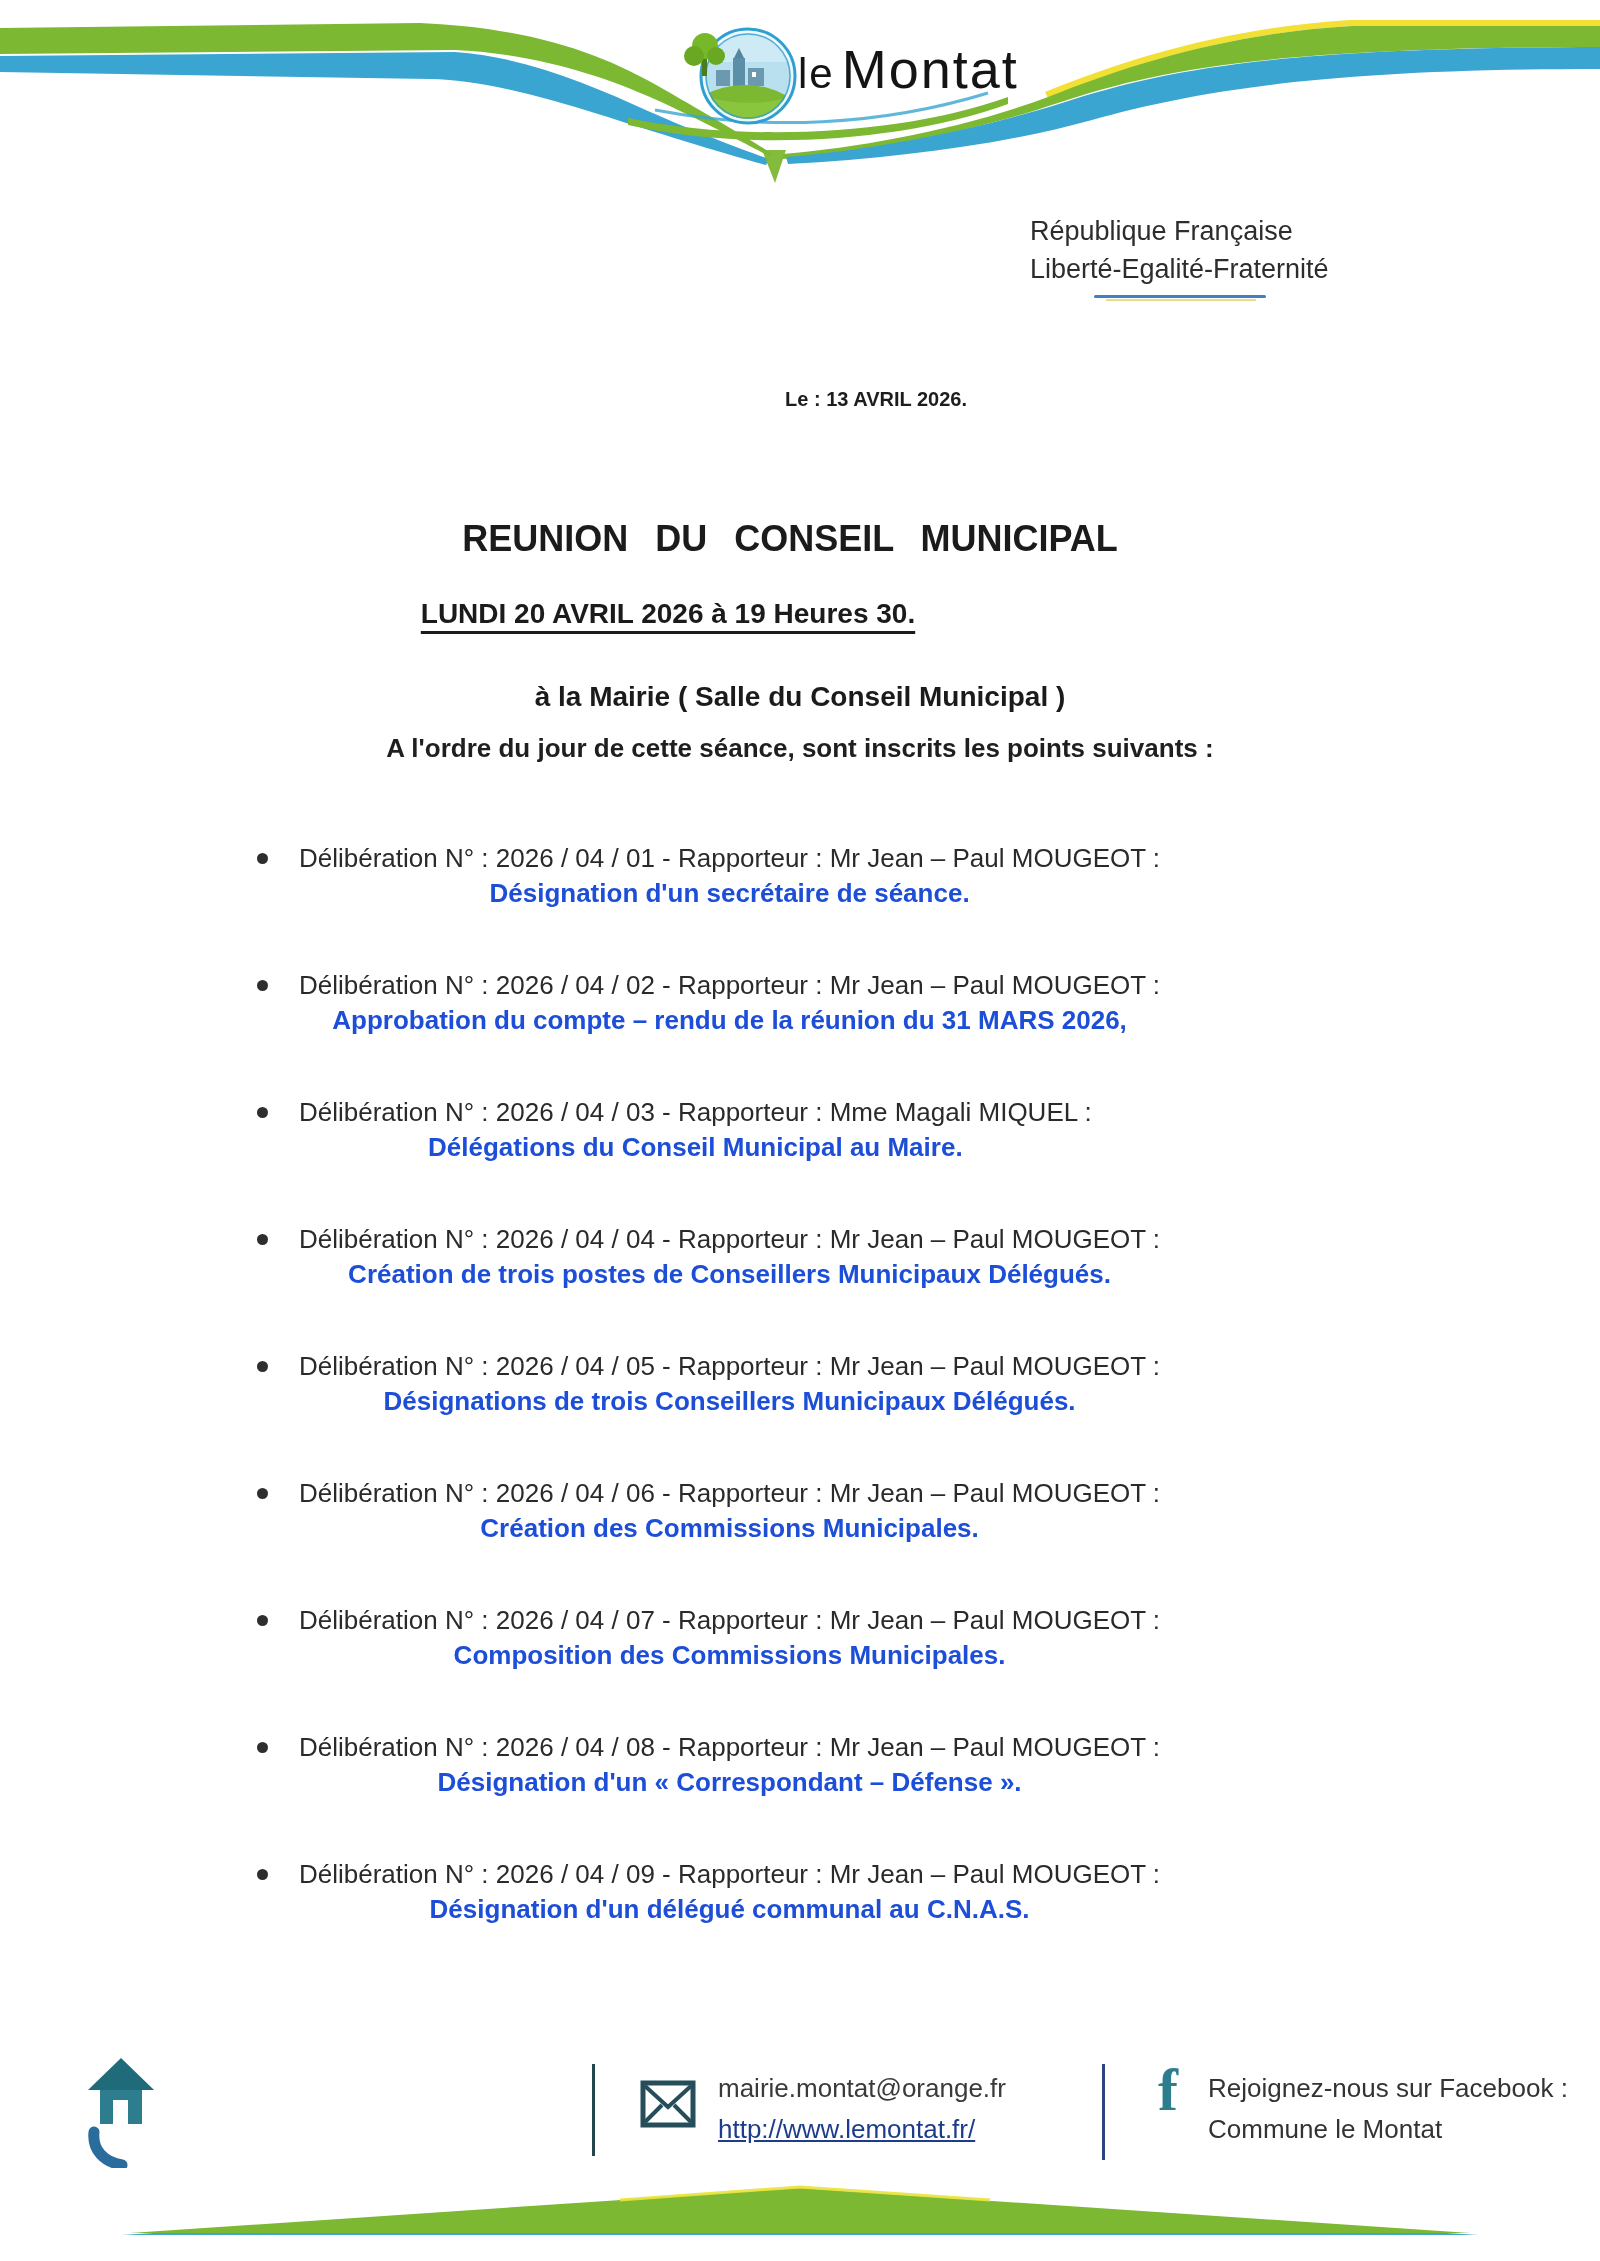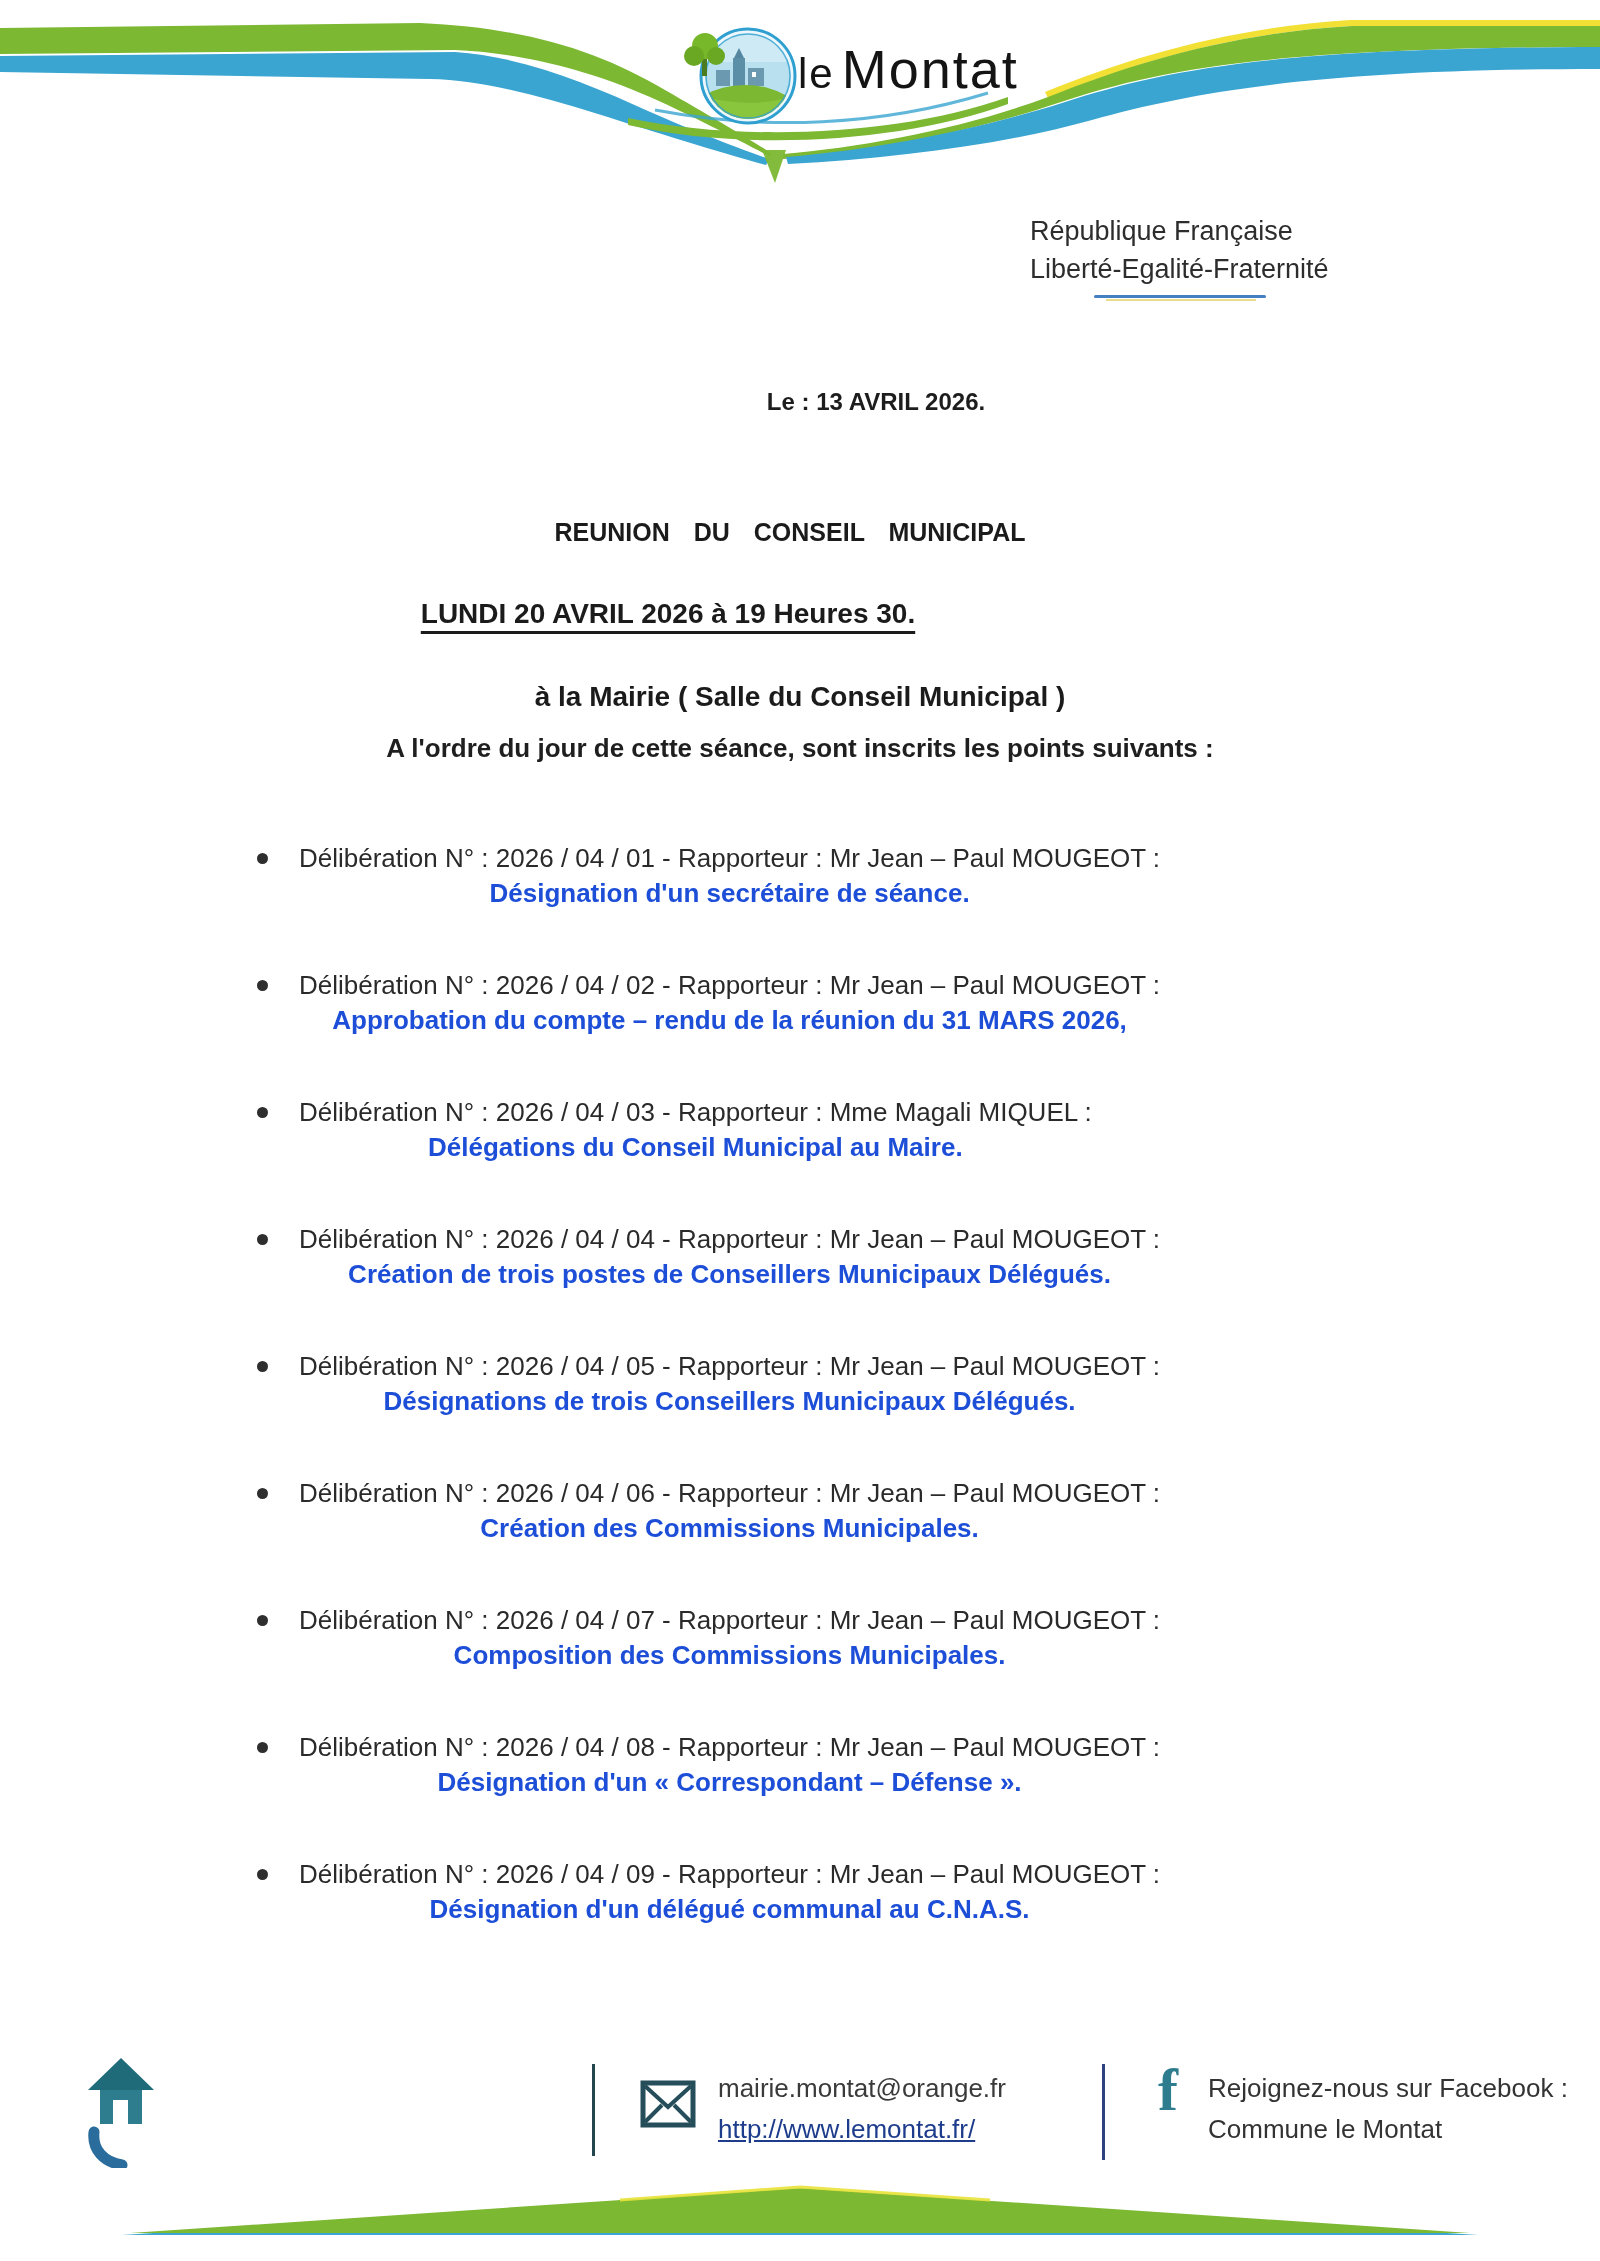--- a/index.html
+++ b/index.html
@@ -13,24 +13,24 @@
   .hdr-svg { position:absolute; top:0; left:0; }
   .logo-text { position:absolute; left:798px; top:42px; white-space:nowrap; color:#141414; line-height:1; }
   .logo-le { font-size:42px; letter-spacing:2px;margin-top:15px; }
   .logo-montat { font-size:54px; letter-spacing:2px; margin-left:7px; }
 
   .republique { position:absolute; left:1030px; top:212px; font-size:27px; line-height:38px; color:#2d2d2d; }
   .rep-underline  { margin:7px 0 0 64px; width:172px; height:3px; background:#4480c0; border-radius:2px; }
   .rep-underline2 { margin:1px 0 0 76px; width:150px; height:2px; background:#e9dc8a; }
 
   .date-line { position:absolute; top:388px; left:876px; transform:translateX(-50%);
-               font-weight:bold; font-size:24px; color:#1d1d1d; white-space:nowrap; }
+               font-weight:bold; font-size:20px; color:#1d1d1d; white-space:nowrap; }
 
   .title-1 { position:absolute; top:518px; left:0; width:1580px; text-align:center;
-             font-weight:bold; font-size:25px; word-spacing:17px; color:#1b1b1b; }
+             font-weight:bold; font-size:36px; word-spacing:17px; color:#1b1b1b; }
   .title-2 { position:absolute; top:598px; left:0; width:1336px; text-align:center;
              font-weight:bold; font-size:28px; color:#1b1b1b; }
   .title-2 .ul { text-decoration:underline; text-decoration-thickness:3px; text-underline-offset:8px; }
   .title-3 { position:absolute; top:681px; left:0; width:1600px; text-align:center;
              font-weight:bold; font-size:28px; color:#1b1b1b; }
 
   .intro { position:absolute; top:733px; left:0; width:1600px; text-align:center;
            font-weight:bold; font-size:26px; color:#1f1f1f; }
 
   .agenda { position:absolute; left:240px; top:824px; width:1190px; margin:17px; padding:0; list-style:none;text-align:center; }

